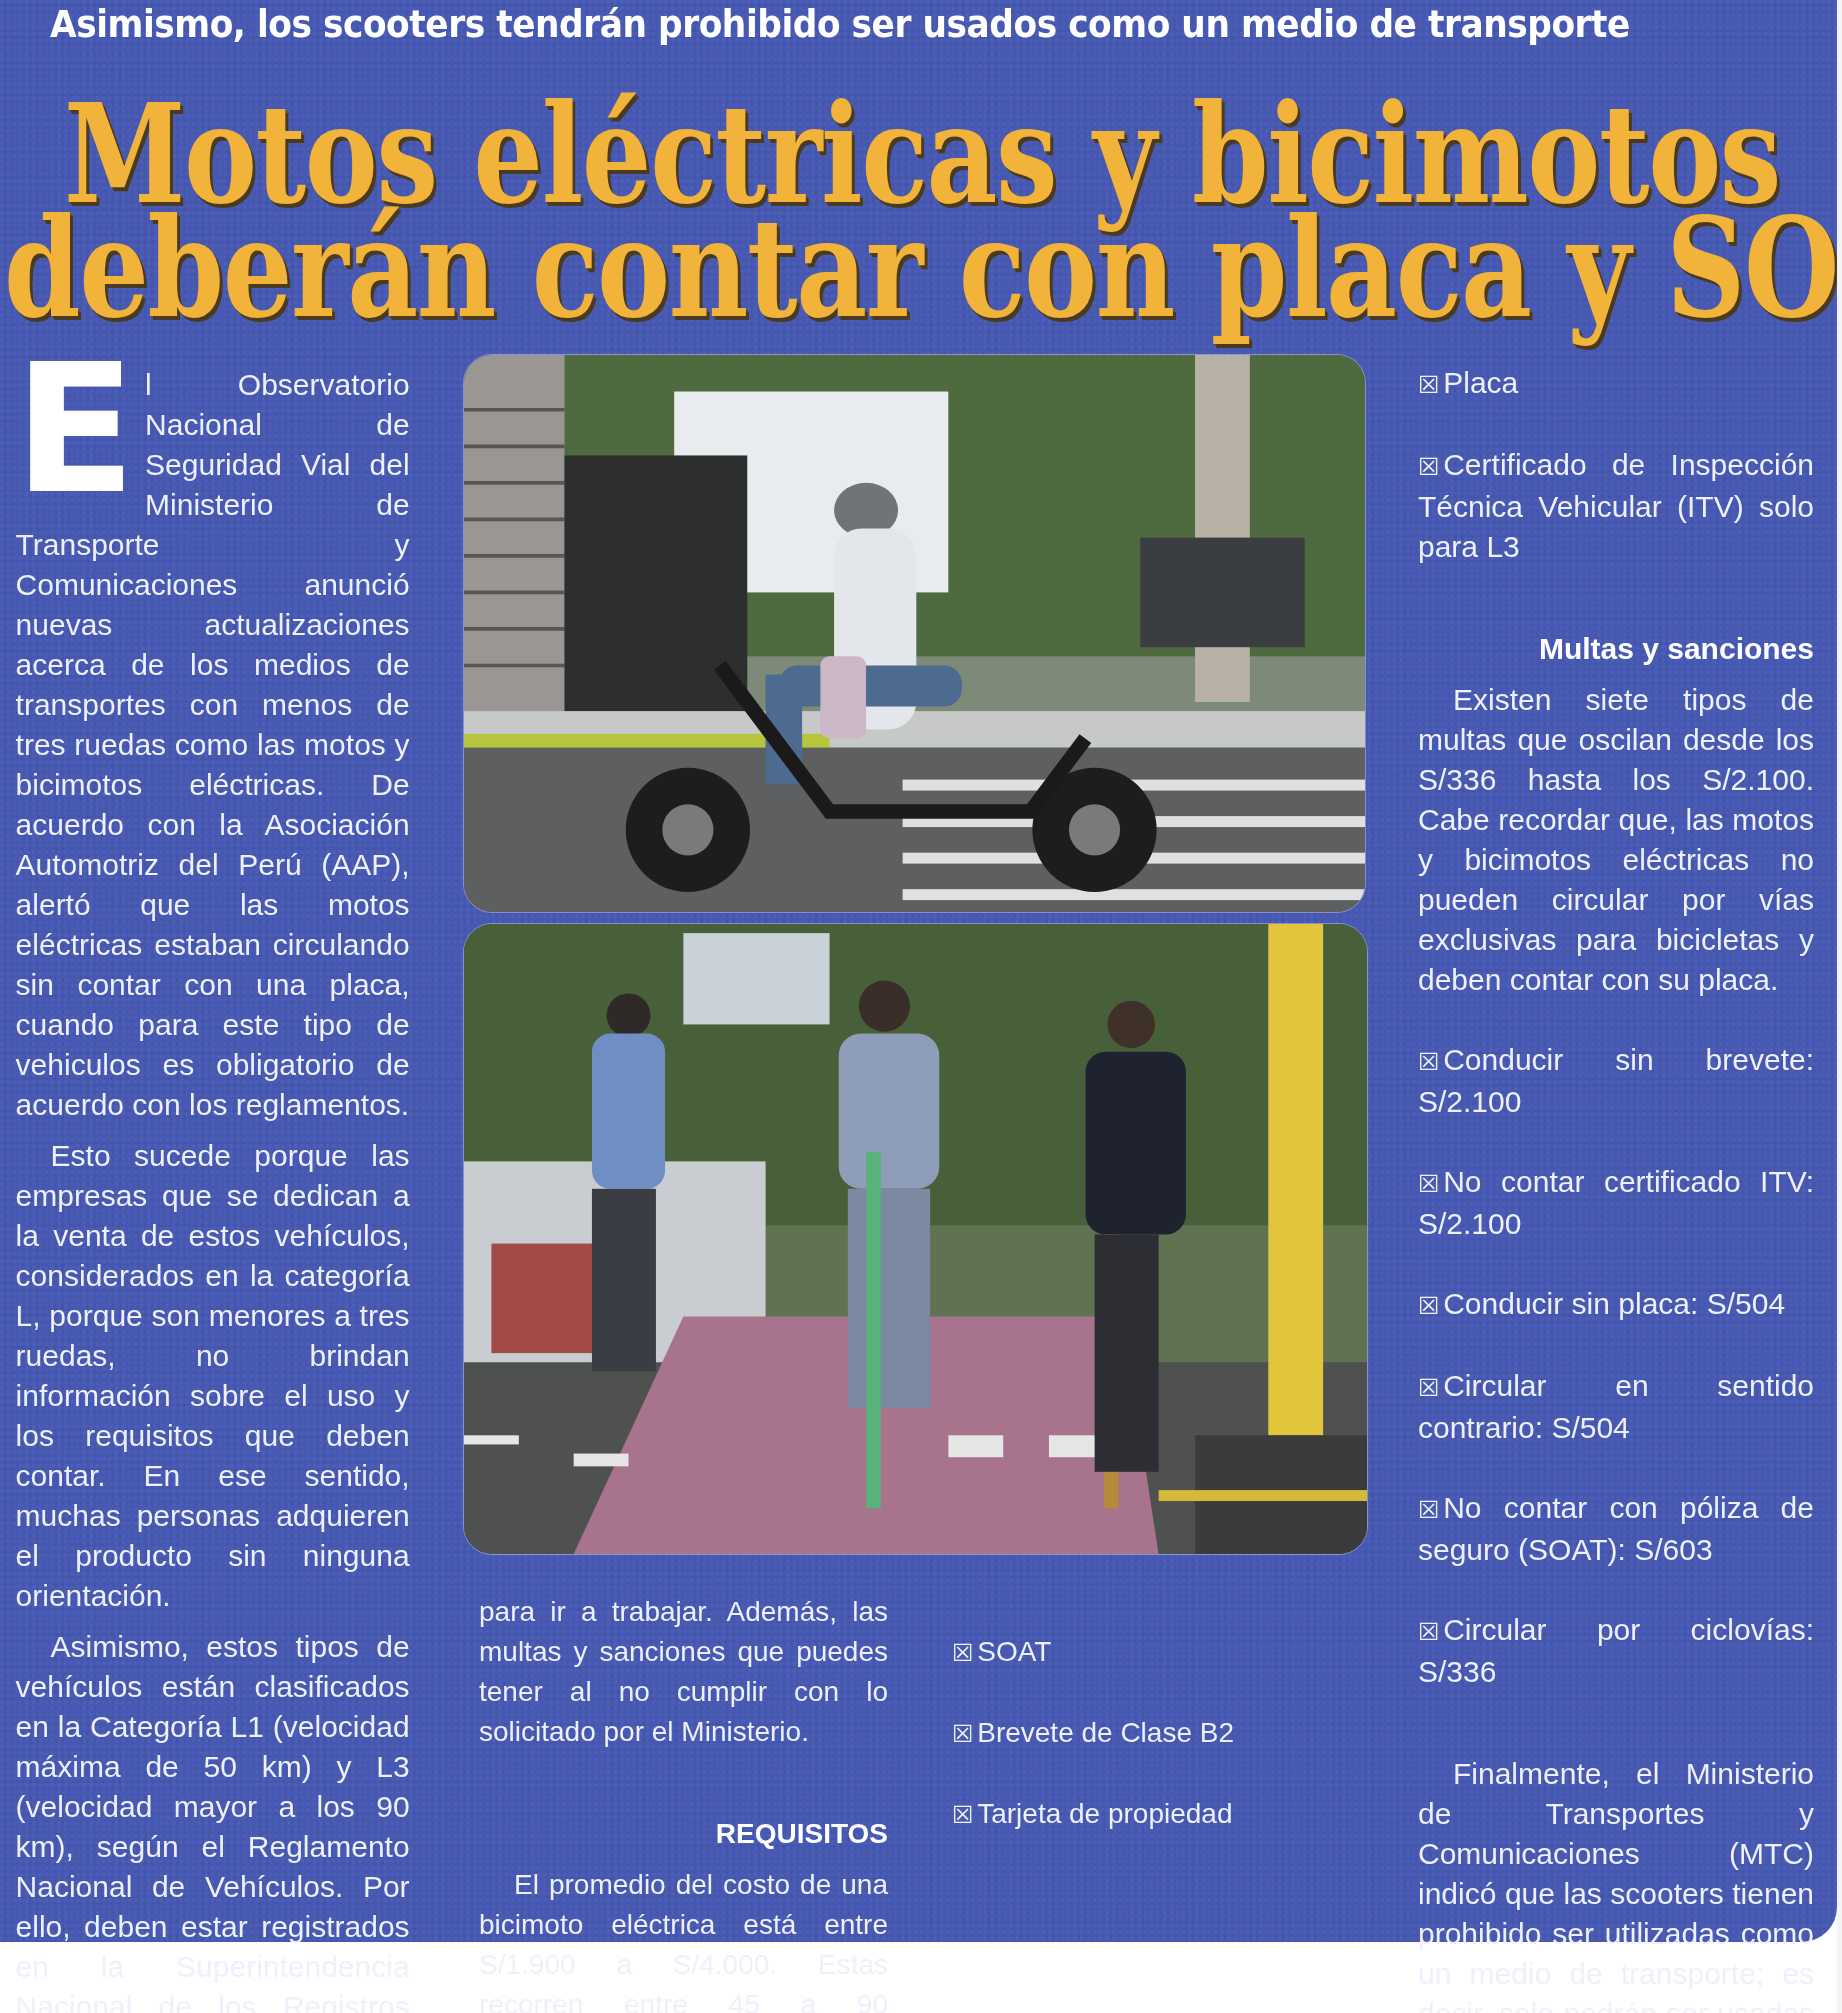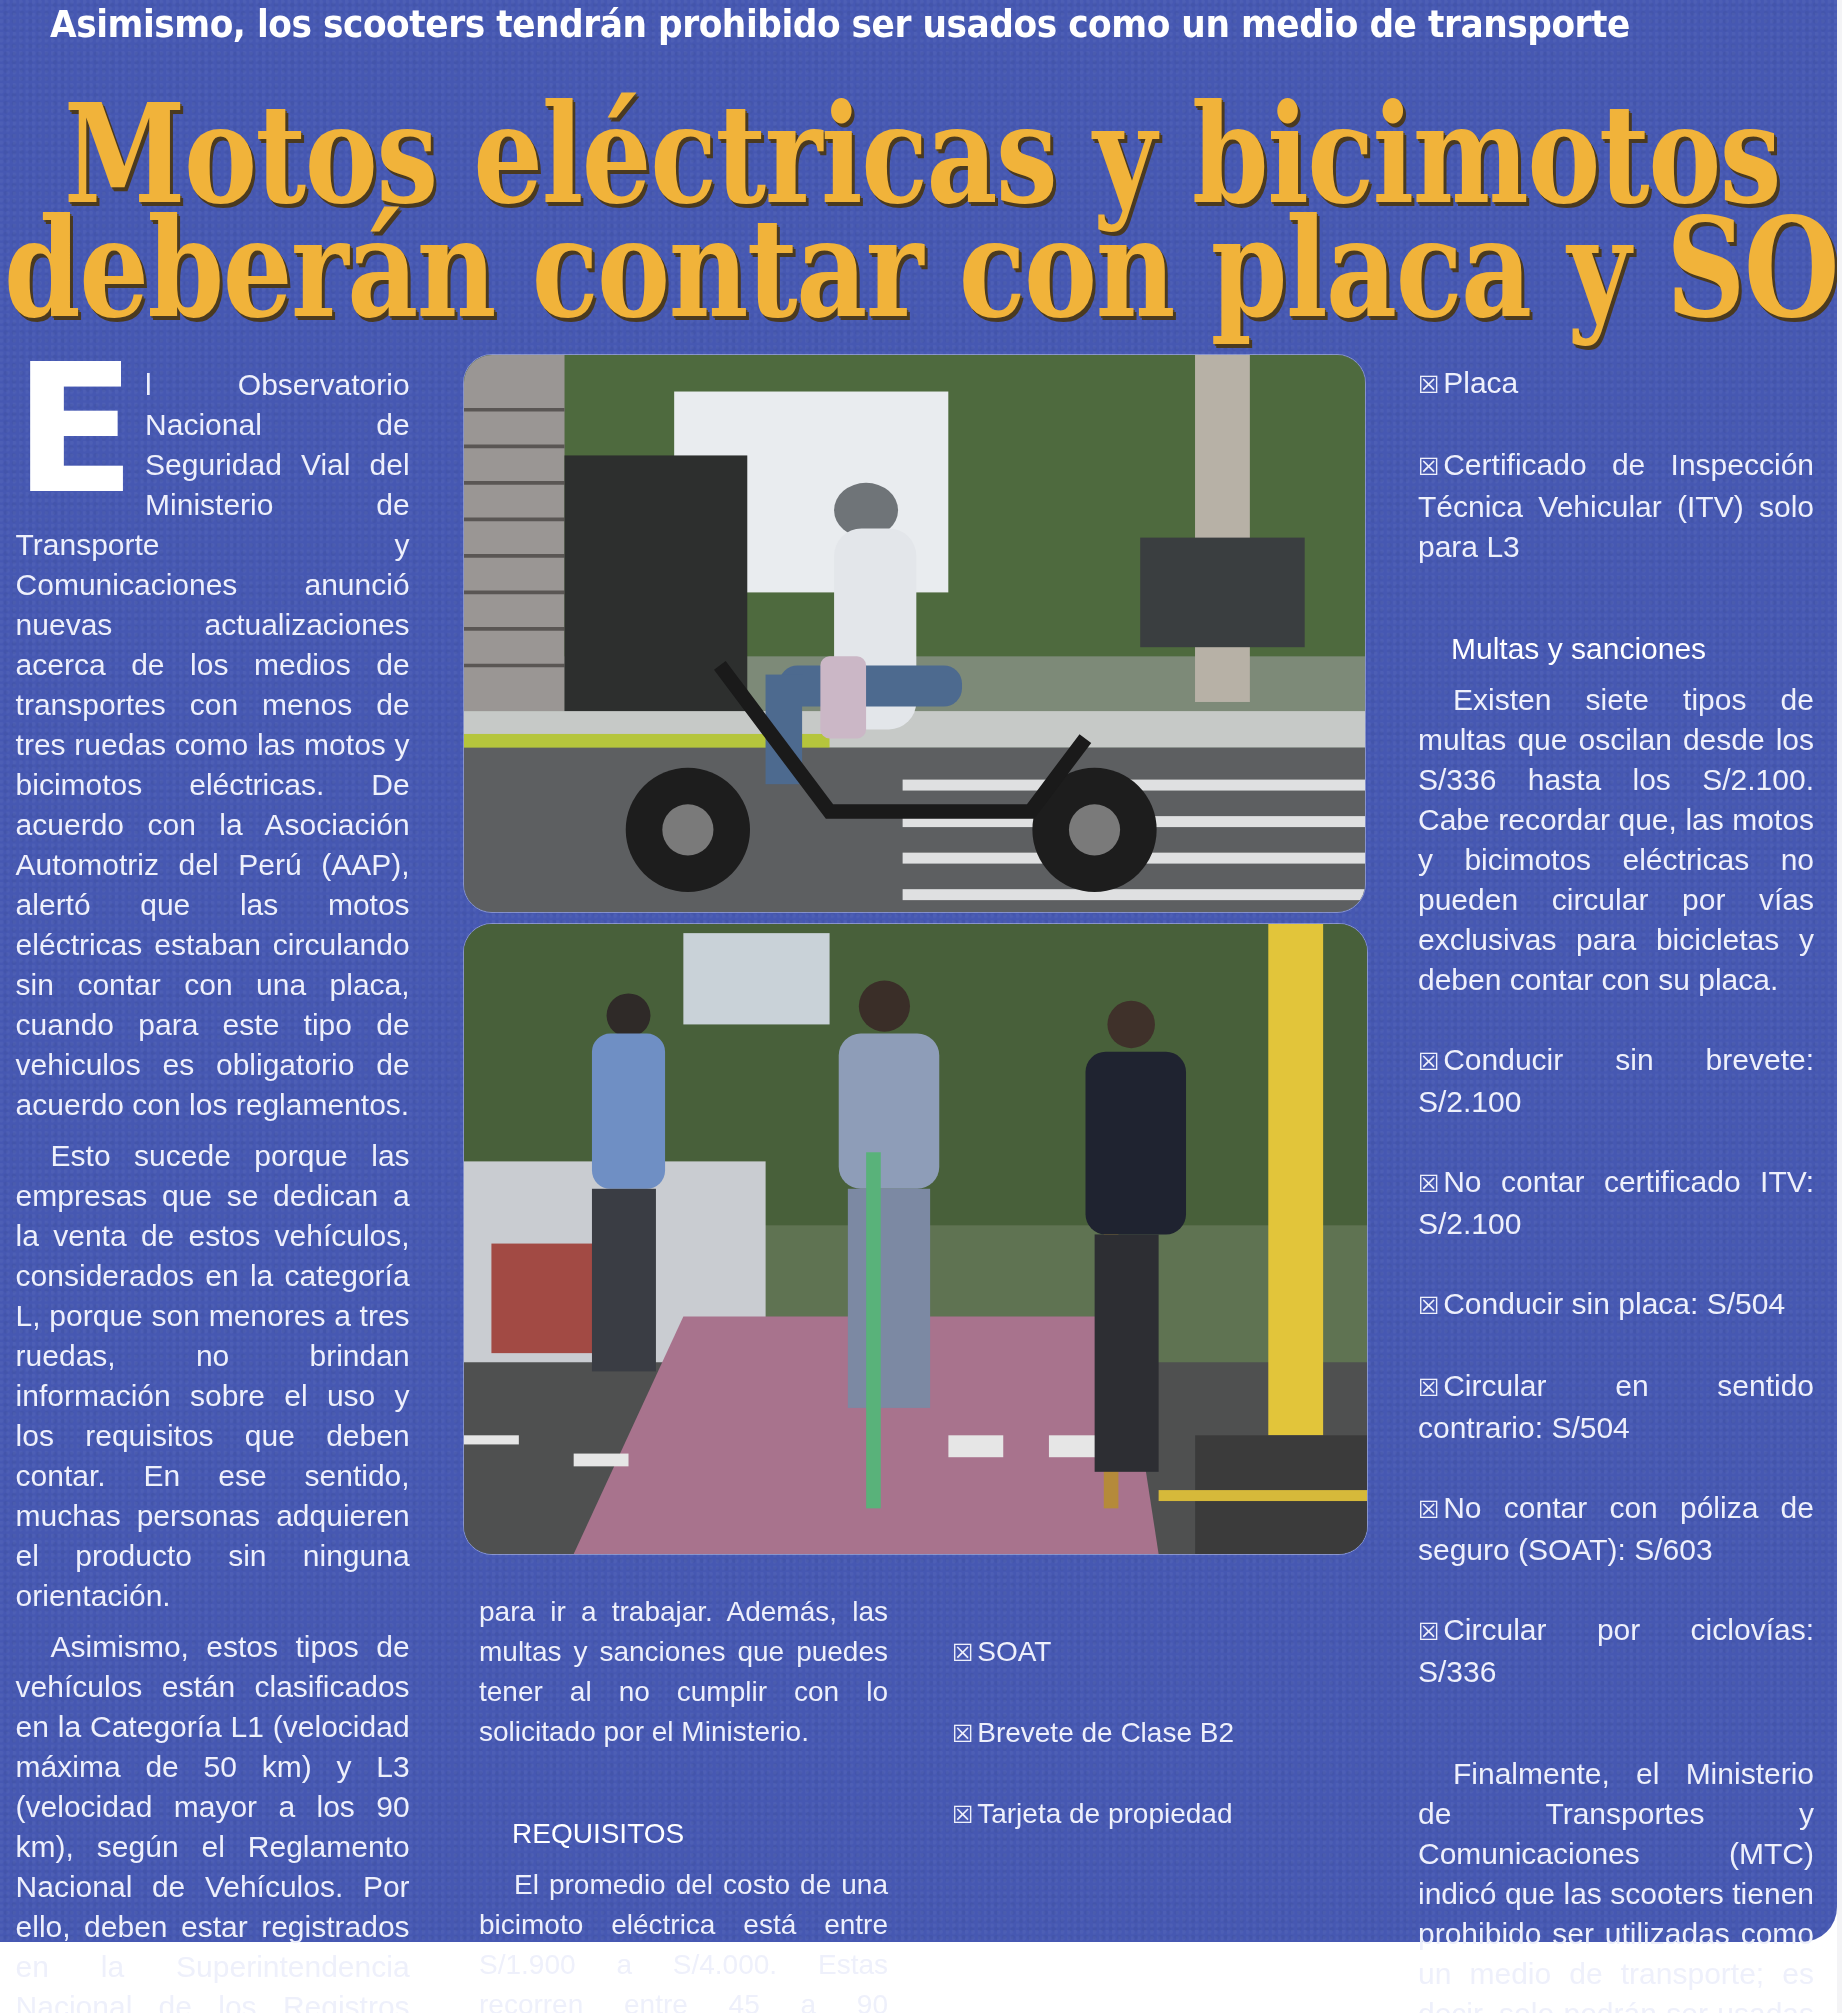--- a/index.html
+++ b/index.html
@@ -45,21 +45,21 @@
   .col-left { left:4.6px; top:354px; width:416px; }
   .col-midA { left:468px; top:1581px; width:431px; font-size:28px; }
   .col-midB { left:941px; top:1581px; width:429px; font-size:28px; }
   .col-right { left:1407px; top:352px; width:418px; }
 
   .dropcap {
     float:left; color:#ffffff; font-weight:bold;
     font-size:179px; line-height:137px; height:137px;
     margin:7.3px 9.1px 0 9.1px; font-family:"DejaVu Sans", sans-serif;
   }
-  .subhead { font-weight:normal; color:#ffffff; text-indent:33px; text-align:left; }
+  .subhead { font-weight:bold; color:#ffffff; text-indent:33px; text-align:right; }
   .bullet-item { margin-top:40px !important; }
   .gap { height:40px; }
   .bullet-glyph { font-size:24px; margin-right:3.7px; }
 
   .photo {
     position:absolute; border-radius:29px; overflow:hidden;
     border:1.8px solid rgba(255,255,255,0.35);
   }
   .photo1 { left:463px; top:354px; width:901px; height:557px; }
   .photo2 { left:463px; top:923px; width:903px; height:630px; }

